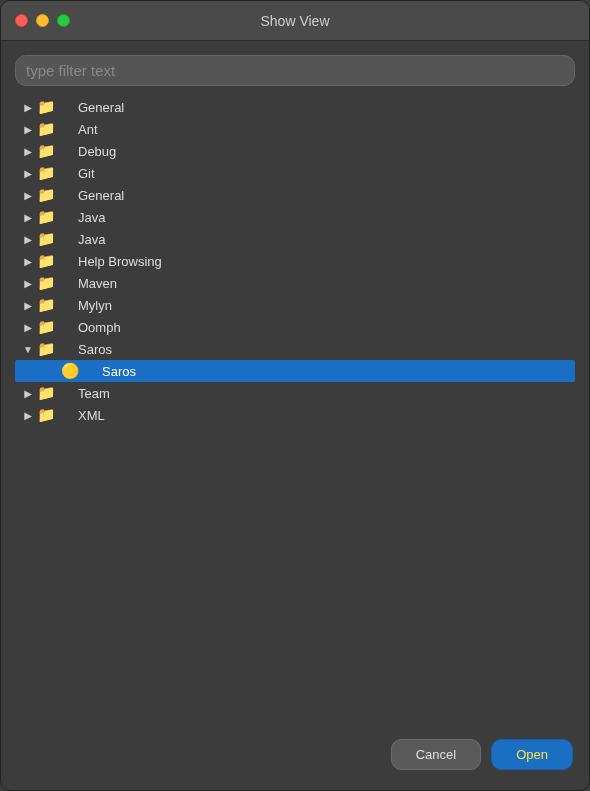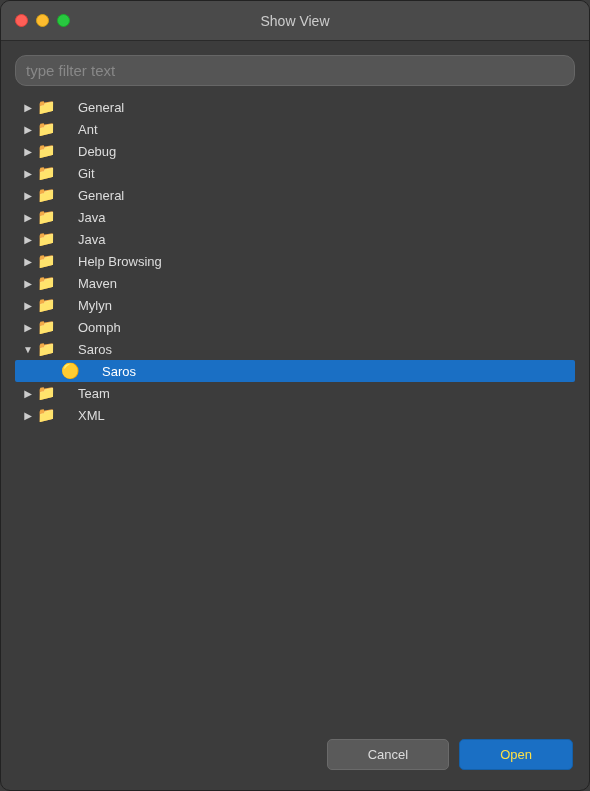--- a/index.html
+++ b/index.html
@@ -157,22 +157,22 @@
 
     .dialog-footer {
       display: flex;
       justify-content: flex-end;
       padding: 16px 16px 20px 16px;
       gap: 10px;
       flex-shrink: 0;
     }
 
     .btn {
-      padding: 7px 40px;
-      border-radius: 5px;
+      padding: 7px 24px;
+      border-radius: 10px;
       font-size: 13px;
       font-weight: 500;
       cursor: pointer;
       border: none;
       outline: none;
     }
 
     .btn-cancel {
       background: #5a5a5a;
       color: #ddd;

